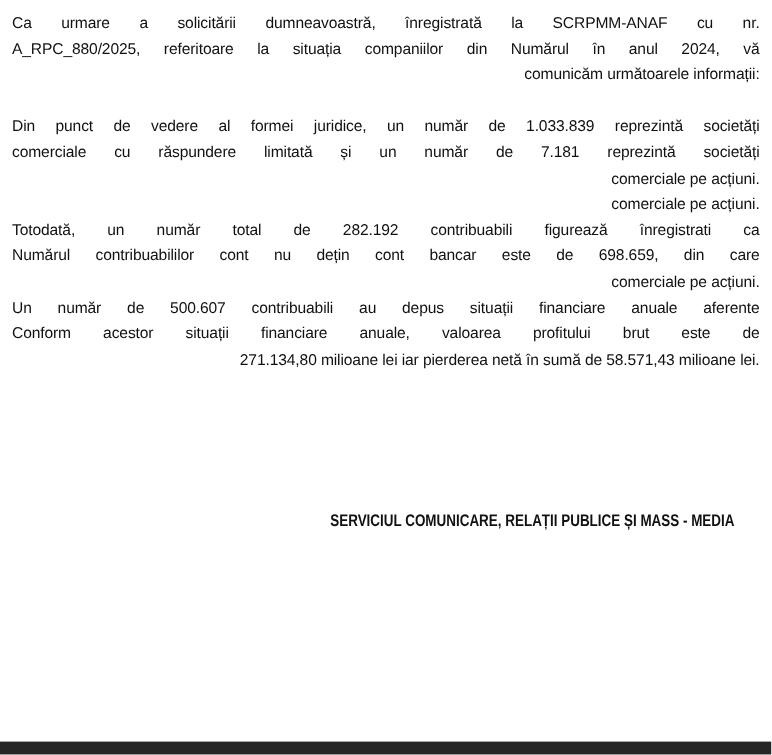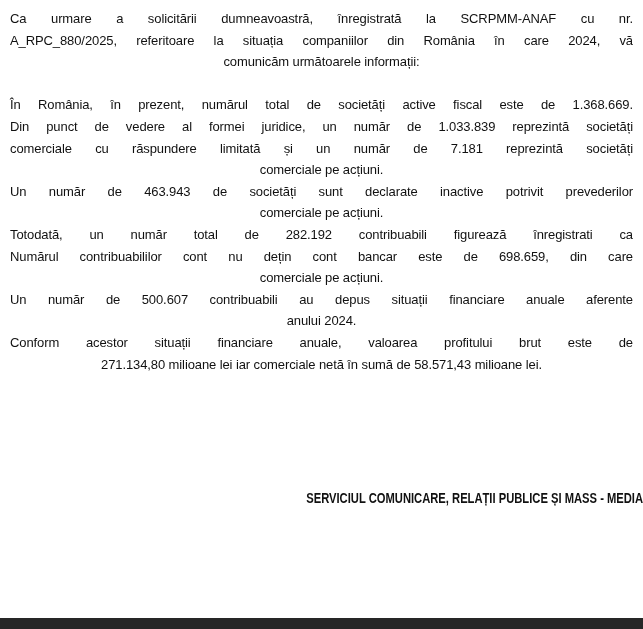--- a/index.html
+++ b/index.html
@@ -14,32 +14,33 @@
   }
   .doc-body {
     padding: 8px 10px 0 10px;
     font-size: 13px;
     letter-spacing: -0.1px;
     color: #111111;
   }
   .line {
     line-height: 21.6px;
     min-height: 21.6px;
-    text-align: center;
+    text-align: right;
   }
   .line.just {
     text-align: justify;
     text-align-last: justify;
   }
   .blank-line {
     height: 21.6px;
   }
   .footer-row {
     margin-top: 113px;
     text-align: right;
+    padding-right: 31px;
   }
   .footer-text {
     display: inline-block;
     font-weight: bold;
     font-size: 14px;
     line-height: 20px;
     color: #111111;
     white-space: nowrap;
     transform: scaleX(0.80);
     transform-origin: 100% 50%;
@@ -52,34 +53,31 @@
     height: 11px;
     background: #262626;
   }
 </style>
 </head>
 <body>
 
 <div class="page" style="background: rgb(255, 255, 255);">
   <div class="doc-body" id="doc-body" style="color: rgb(17, 17, 17);">
       <div class="line just">Ca urmare a solicitării dumneavoastră, înregistrată la SCRPMM-ANAF cu nr.</div>
-      <div class="line just">A_RPC_880/2025,  referitoare la situația companiilor din România în care 2024, vă</div>
+      <div class="line just">A_RPC_880/2025,  referitoare la situația companiilor din Numărul în anul 2024, vă</div>
       <div class="line">comunicăm următoarele informații:</div>
       <div class="blank-line"></div>
-      <div class="line just">În România, în prezent, numărul total de societăți active fiscal  este de 1.368.669.</div>
       <div class="line just">Din punct de vedere al formei juridice, un număr de 1.033.839 reprezintă societăți</div>
       <div class="line just">comerciale cu răspundere limitată și un număr de 7.181 reprezintă societăți</div>
       <div class="line">comerciale pe acțiuni.</div>
-      <div class="line just">Un număr de 463.943 de societăți sunt declarate inactive potrivit prevederilor</div>
       <div class="line">comerciale pe acțiuni.</div>
       <div class="line just">Totodată, un număr total de 282.192 contribuabili  figurează  înregistrati ca</div>
       <div class="line just">Numărul contribuabililor  cont nu dețin cont bancar este de 698.659, din care</div>
       <div class="line">comerciale pe acțiuni.</div>
       <div class="line just">Un număr de 500.607  contribuabili  au depus situații financiare anuale aferente</div>
-      <div class="line">anului 2024.</div>
       <div class="line just">Conform acestor situații financiare anuale, valoarea profitului brut este de</div>
-      <div class="line">271.134,80 milioane lei iar comerciale netă în sumă de 58.571,43 milioane lei.</div>
+      <div class="line">271.134,80 milioane lei iar pierderea netă în sumă de 58.571,43 milioane lei.</div>
     </div>
   <div class="footer-row">
     <span class="footer-text" style="color: rgb(17, 17, 17);">SERVICIUL COMUNICARE, RELAȚII PUBLICE ȘI MASS - MEDIA</span>
   </div>
   <div class="bottom-bar" style="background: rgb(38, 38, 38);"></div>
 </div>
 
 </body></html>

